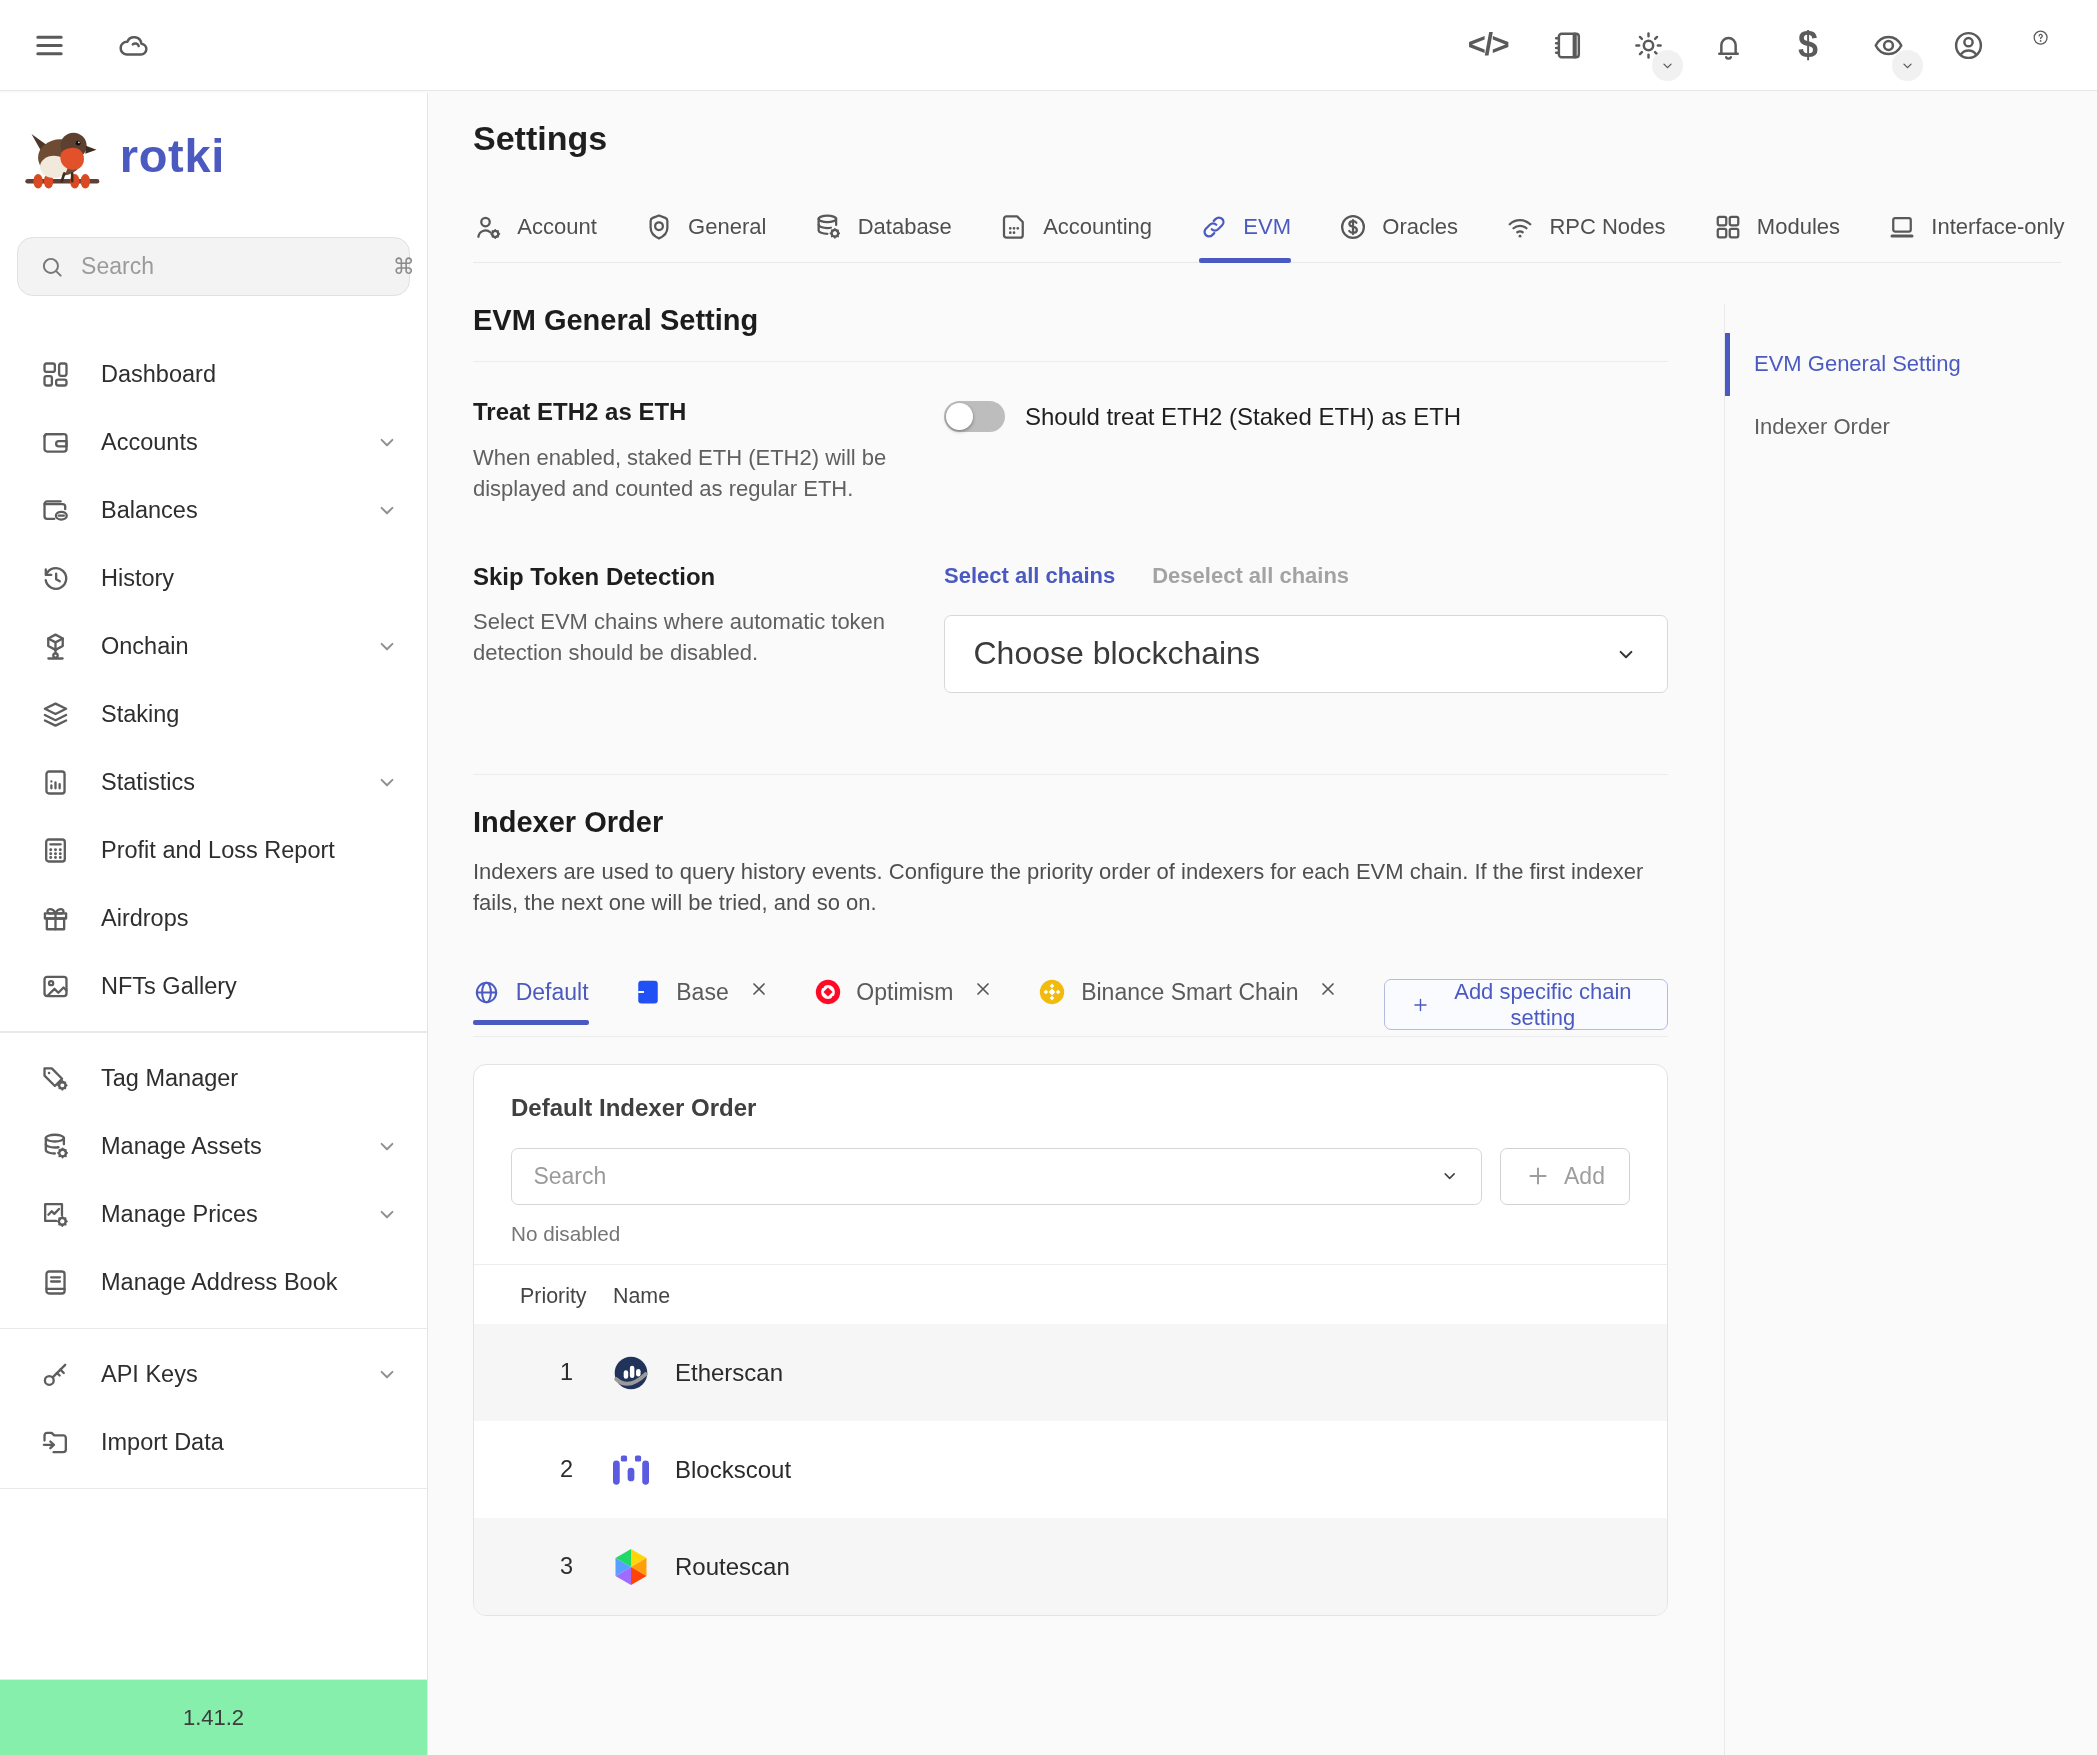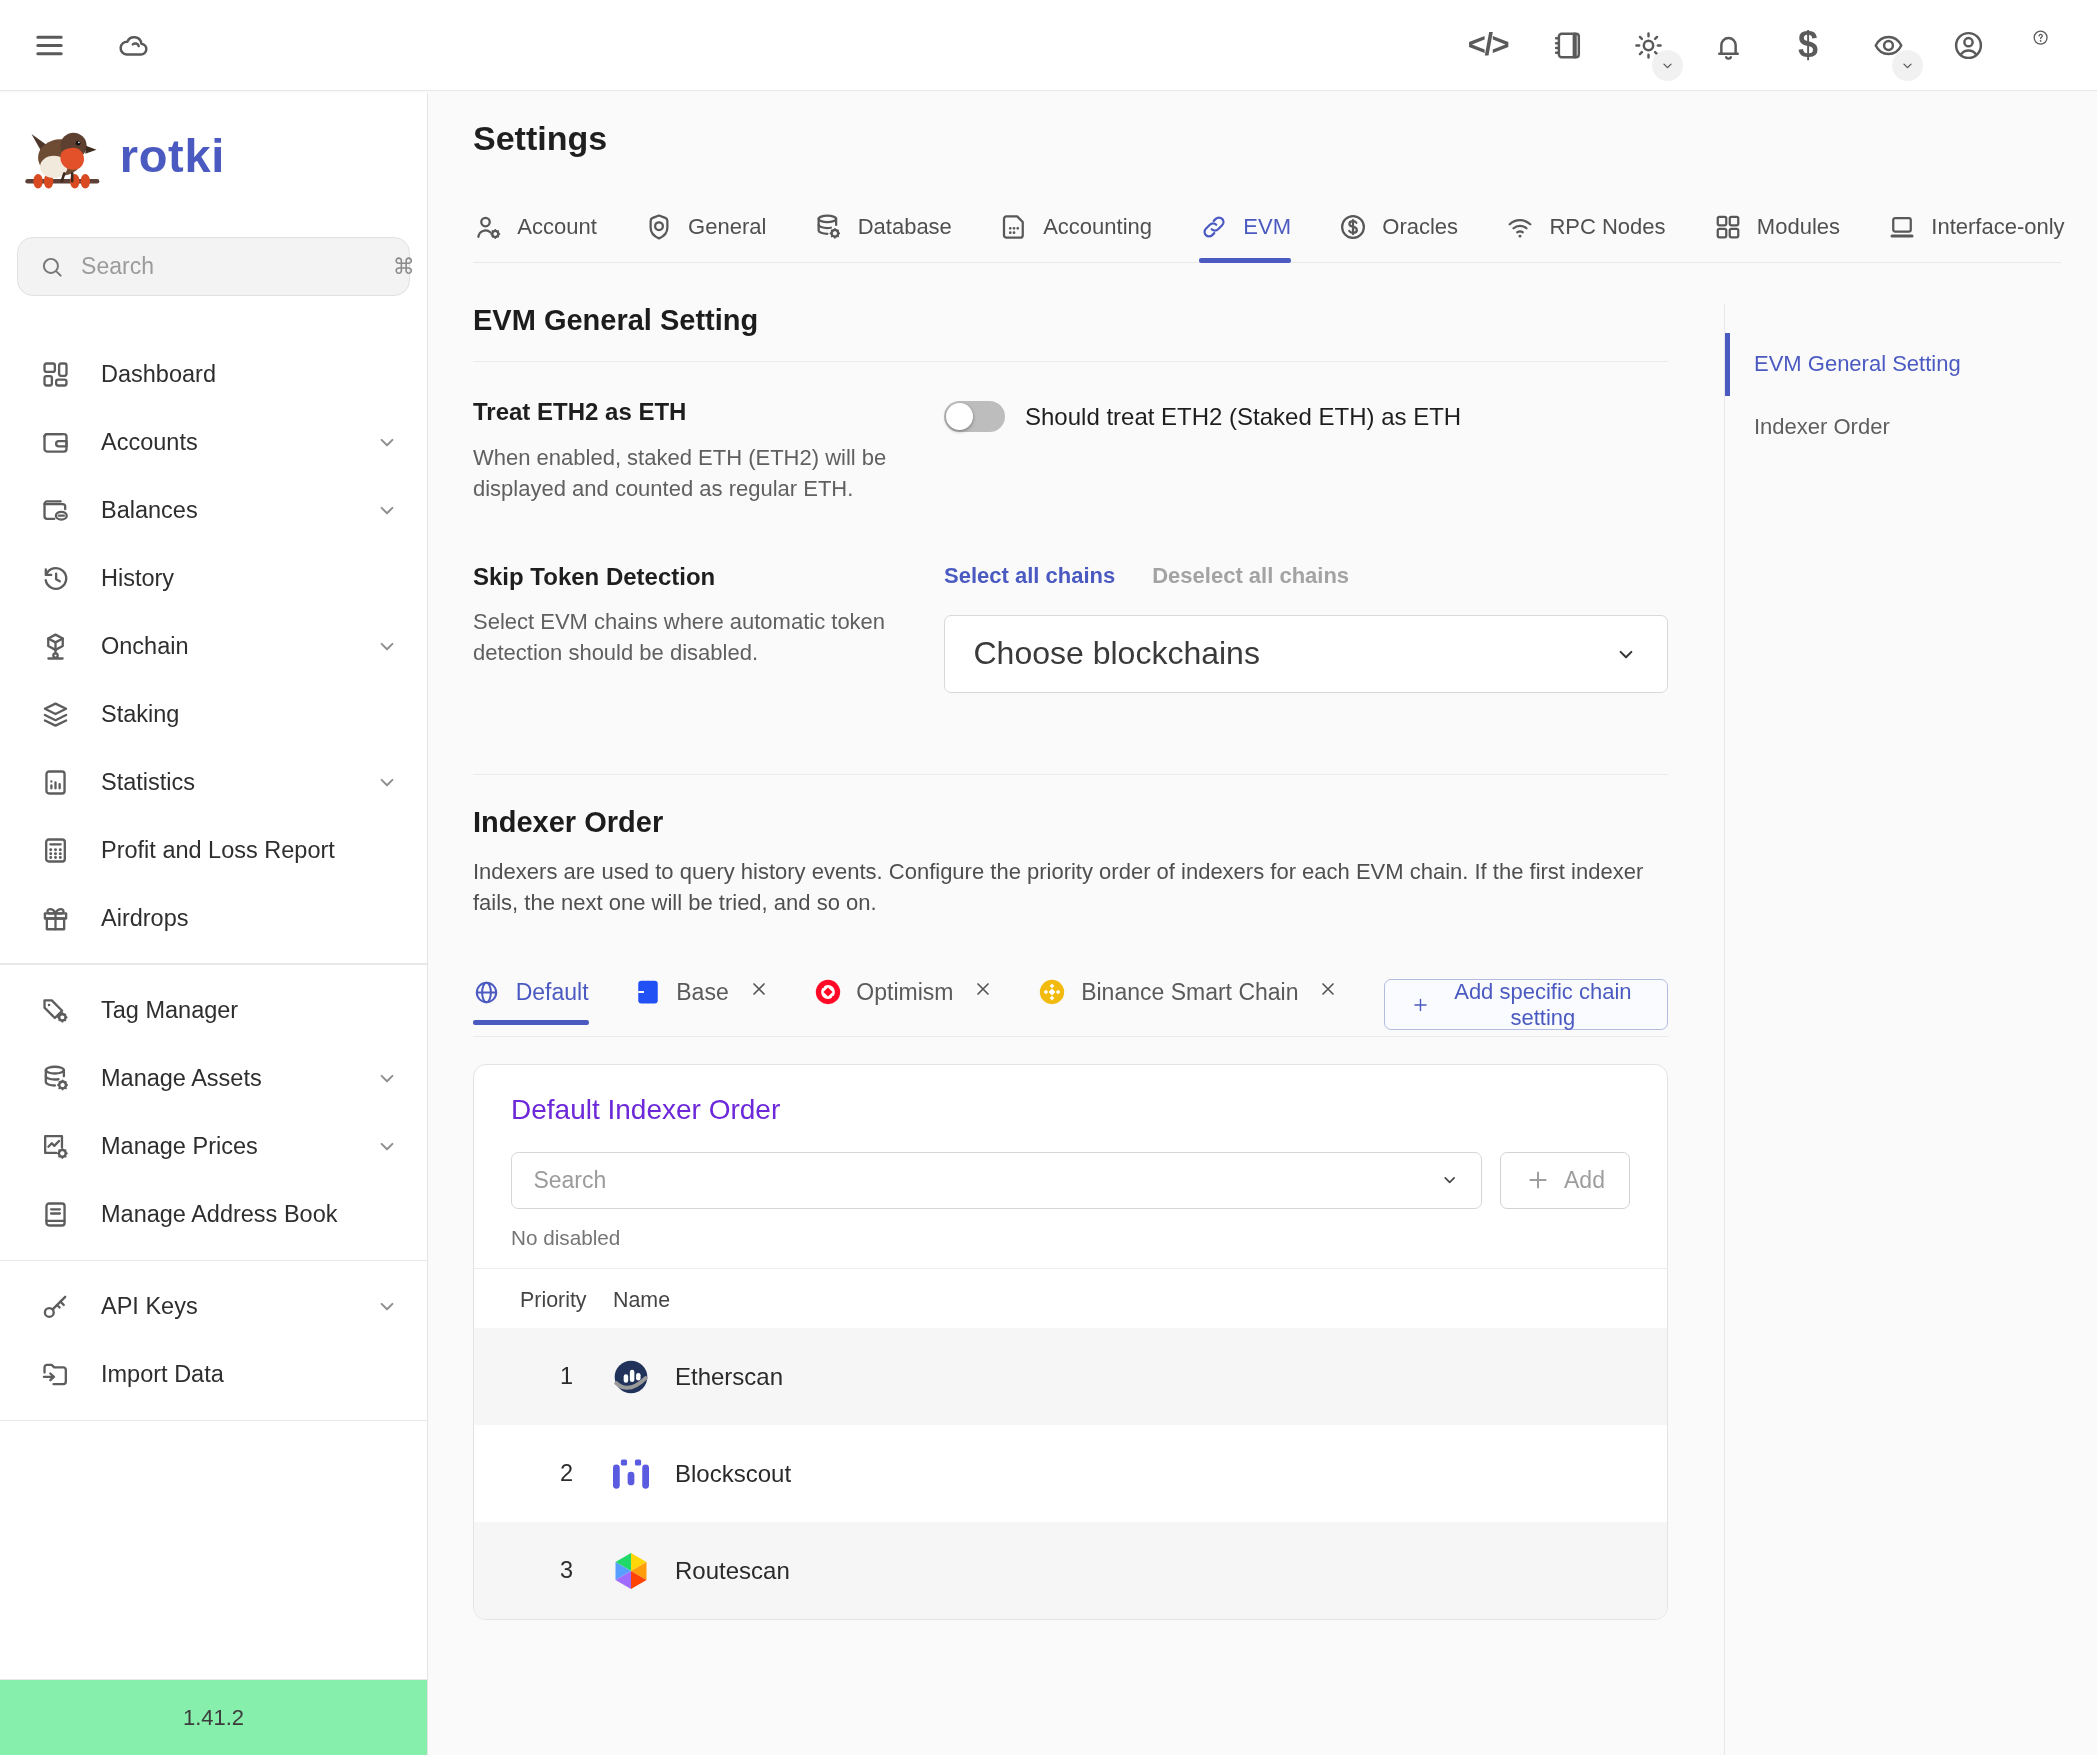--- a/index.html
+++ b/index.html
@@ -93,21 +93,21 @@
   .chain-tab .clogo { width:26px; height:26px; flex:none; }
   .chain-tab .globe { width:27px; height:27px; color:var(--accent); }
   .chain-close { width:20px; height:20px; color:#555; margin-left:4.3px; }
   .add-chain { margin-left:auto; height:51px; padding:0 26px; border:1.4px solid #b3bbdf; border-radius:7.1px;
                display:flex; align-items:center; gap:14.3px; color:var(--accent); font-size:22px; font-weight:500; background:#fafbff; }
   .add-chain svg { width:24px; height:24px; }
   .hr.m3 { margin-top:5.7px; }
 
   .card { margin-top:27px; background:#fff; border:1.4px solid #e3e3e3; border-radius:13px; overflow:hidden; padding-top:28.5px; }
   .card-head { padding:0 37px; }
-  .card-title { font-size:28px; font-weight:400; color:#6d28d9; }
+  .card-title { font-size:24px; font-weight:700; color:#404040; }
   .search-line { display:flex; gap:18.5px; margin-top:26px; }
   .search-select { flex:1; height:57px; border:1.4px solid #d6d6d6; border-radius:7.1px; display:flex; align-items:center; padding:0 20px 0 21.4px; background:#fff; }
   .search-select input { flex:1; border:none; outline:none; font-size:23px; color:#333; font-family:inherit; }
   .search-select input::placeholder { color:#9b9b9b; }
   .search-select svg { width:21.4px; height:21.4px; color:#444; }
   .add-btn { width:130px; height:57px; border:1.4px solid #d2d2d2; border-radius:7.1px; display:flex; align-items:center;
              justify-content:center; gap:13px; color:#9e9e9e; font-size:23px; background:#fff; }
   .add-btn svg { width:26px; height:26px; }
   .no-disabled { margin-top:17px; padding-bottom:18.5px; font-size:20.7px; color:#757575; }
   .thead { border-top:1.4px solid #ededed; display:flex; align-items:center; padding:18.5px 0 15.7px 46px;
@@ -468,20 +468,26 @@
         <svg class="ic nico" viewBox="0 0 44 44" width="31" height="31">
           <use href="#i-calculator"></use>
         </svg>
         <span class="nlabel">Profit and Loss Report</span>
       </div>
     <div class="nav-item">
         <svg class="ic nico" viewBox="0 0 44 44" width="31" height="31">
           <use href="#i-gift"></use>
         </svg>
         <span class="nlabel">Airdrops</span>
+      </div>
+    <div class="nav-item">
+        <svg class="ic nico" viewBox="0 0 44 44" width="31" height="31">
+          <use href="#i-image"></use>
+        </svg>
+        <span class="nlabel">NFTs Gallery</span>
       </div>
     <div class="nav-div"></div>
     <div class="nav-item">
         <svg class="ic nico" viewBox="0 0 44 44" width="31" height="31">
           <use href="#i-tag-gear"></use>
         </svg>
         <span class="nlabel">Tag Manager</span>
       </div>
     <div class="nav-item">
         <svg class="ic nico" viewBox="0 0 44 44" width="31" height="31">

